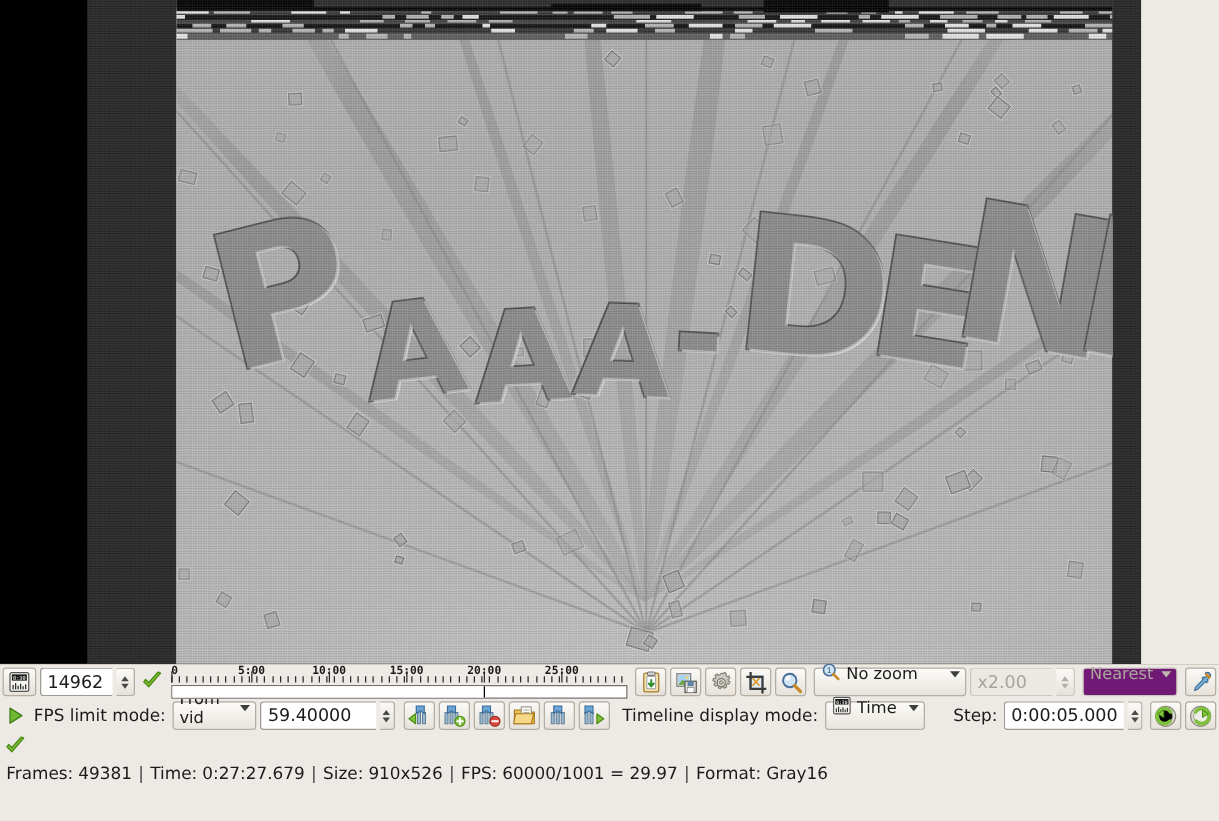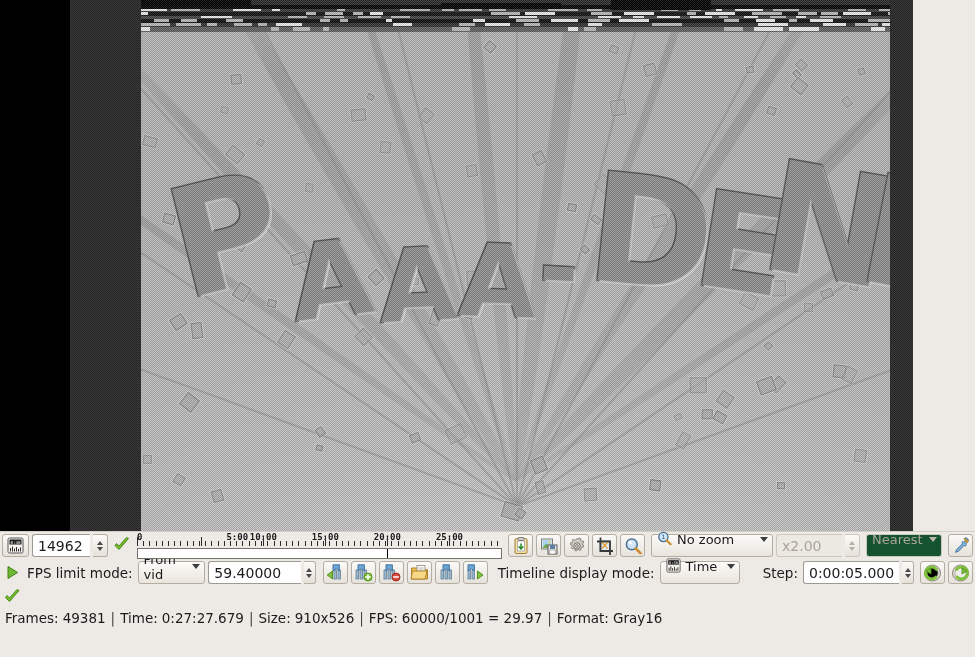--- a/index.html
+++ b/index.html
@@ -156,21 +156,21 @@
     background:linear-gradient(#fcfbf9,#e9e5dd);
     display:flex;align-items:center;gap:5px;
     padding:0 4px 12px 5px;
     cursor:pointer;font-size:13px;
   }
   .combo .caret{
     width:0;height:0;margin-left:auto;
     border-left:4.5px solid transparent;border-right:4.5px solid transparent;
     border-top:5px solid #3d3d3d;
   }
-  .combo.dis{color:#a9a49b;background:#14532d;border-color:#cdc8bf;}
+  .combo.dis{color:#a9a49b;background:#701a75;border-color:#cdc8bf;}
   .combo.dis .caret{border-top-color:#bdb8af;}
 
   .lbl{font-size:13.5px;white-space:nowrap;padding:0 2px;}
 
   
   .timeline{position:relative;flex:1 1 auto;height:25px;margin:0 3px 0 2px;}
   .ruler{position:absolute;left:0;top:0;right:0;height:14px;}
   .tick{position:absolute;top:8px;width:1px;height:5px;background:#2a2a2a;}
   .tick.major{top:4px;height:9px;}
   .rlabel{position:absolute;top:-1px;font-size:9px;font-weight:bold;
@@ -462,21 +462,21 @@
       <span style="padding:0 2px 0 3px">
         <svg width="16" height="15" viewBox="0 0 16 15">
           <path d="M1 8.5 L5 12.5 L14.5 1.5 L12.5 0.5 L5 9 L2.5 6.5 Z" fill="#76bb2f" stroke="#4d8a16" stroke-width="1" stroke-linejoin="round"></path>
         </svg>
       </span>
 
       <div class="timeline" id="timeline">
         <div class="ruler" id="ruler">
             <div class="rlabel first" style="left: 0%;">0</div>
             <div class="tick major" style="left: 0%;"></div>
-            <div class="rlabel" style="left: 17.6%; margin-left: 36px;">5:00</div>
+            <div class="rlabel" style="left: 17.6%;">5:00</div>
             <div class="tick major" style="left: 17.6%;"></div>
             <div class="rlabel" style="left: 34.6%;">10:00</div>
             <div class="tick major" style="left: 34.6%;"></div>
             <div class="rlabel" style="left: 51.6%;">15:00</div>
             <div class="tick major" style="left: 51.6%;"></div>
             <div class="rlabel" style="left: 68.6%;">20:00</div>
             <div class="tick major" style="left: 68.6%;"></div>
             <div class="rlabel" style="left: 85.6%;">25:00</div>
             <div class="tick major" style="left: 85.6%;"></div>
             <div class="tick" style="left: 0%;"></div>

